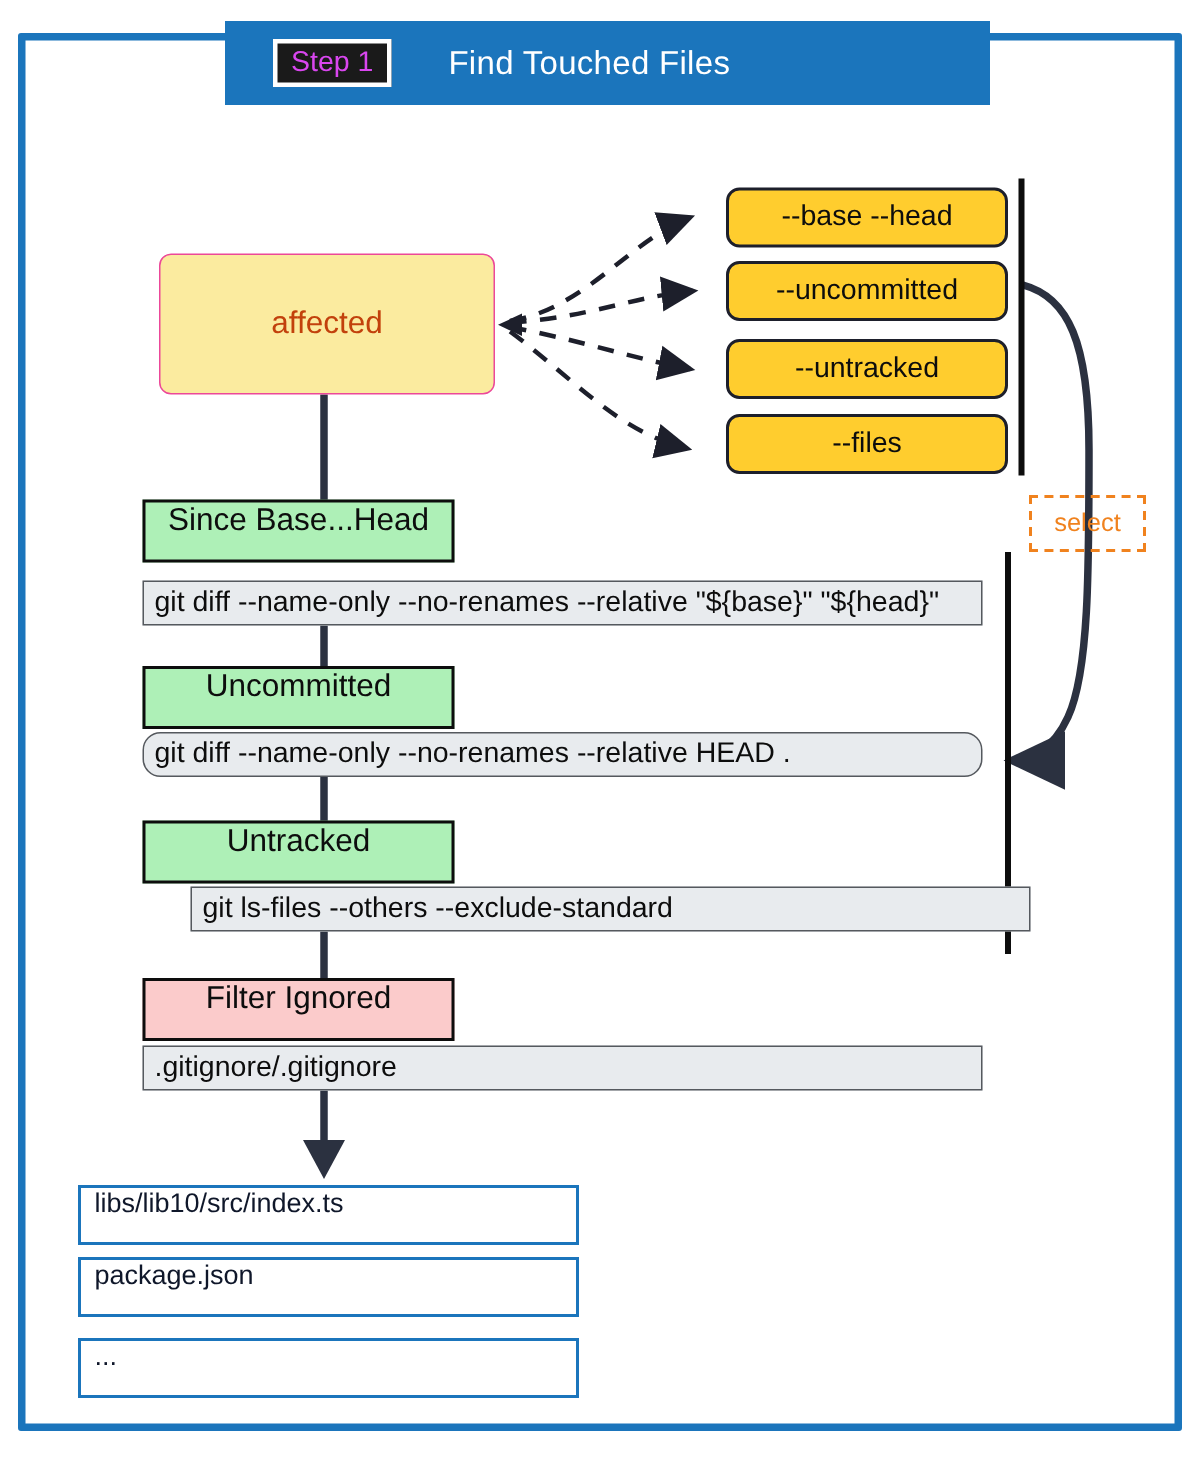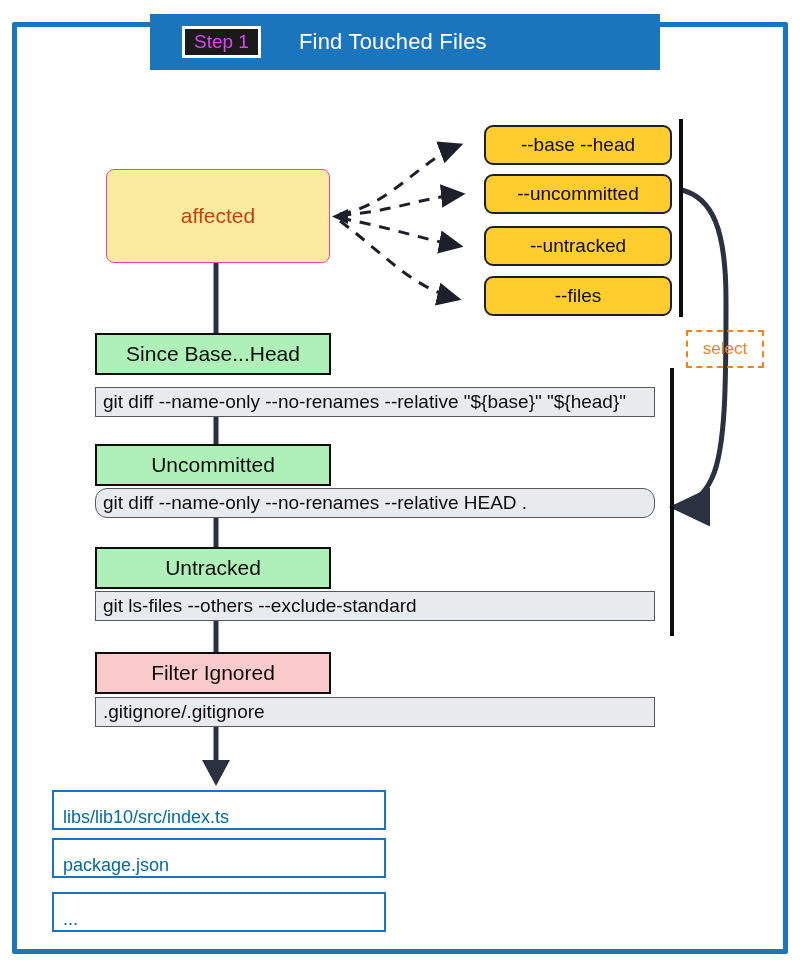--- a/index.html
+++ b/index.html
@@ -125,26 +125,26 @@
     align-items: center;
     justify-content: center;
     font-size: 17px;
     background: transparent;
   }
 
   
   .section-header {
     position: absolute;
     left: 95px;
-    width: 236px;
+    width: 208px;
     height: 42px;
     border: 2.5px solid #0d0d0d;
     box-sizing: border-box;
     display: flex;
-    align-items: center;
+    align-items: flex-start;
     justify-content: center;
     font-size: 21px;
     color: #0d0d0d;
     z-index: 3;
   }
   .section-header.green { background: #aef0b7; }
   .section-header.pink  { background: #fbcbcb; }
 
   .section-code {
     position: absolute;
@@ -161,38 +161,38 @@
     color: #0d0d0d;
     white-space: nowrap;
     z-index: 2;
   }
 
   .sec0-head { top: 333px; }
   .sec0-code { top: 387px; }
   .sec1-head { top: 444px; }
   .sec1-code { top: 488px; border-radius: 12px; }
   .sec2-head { top: 547px; }
-  .sec2-code { top: 591px; }
+  .sec2-code { top: 591px; margin-left: 32px; }
   .sec3-head { top: 652px; }
   .sec3-code { top: 697px; }
 
   
   .output-box {
     position: absolute;
     left: 52px;
     width: 334px;
     height: 40px;
     border: 2.5px solid #1b75bc;
     box-sizing: border-box;
     background: #ffffff;
     display: flex;
-    align-items: flex-end;
+    align-items: flex-start;
     padding-left: 9px;
     font-size: 18px;
-    color: #0369a1;
+    color: #0f172a;
     white-space: nowrap;
   }
   .out-0 { top: 790px; }
   .out-1 { top: 838px; }
   .out-2 { top: 892px; }
 
   
   .overlay {
     position: absolute;
     left: 0;

